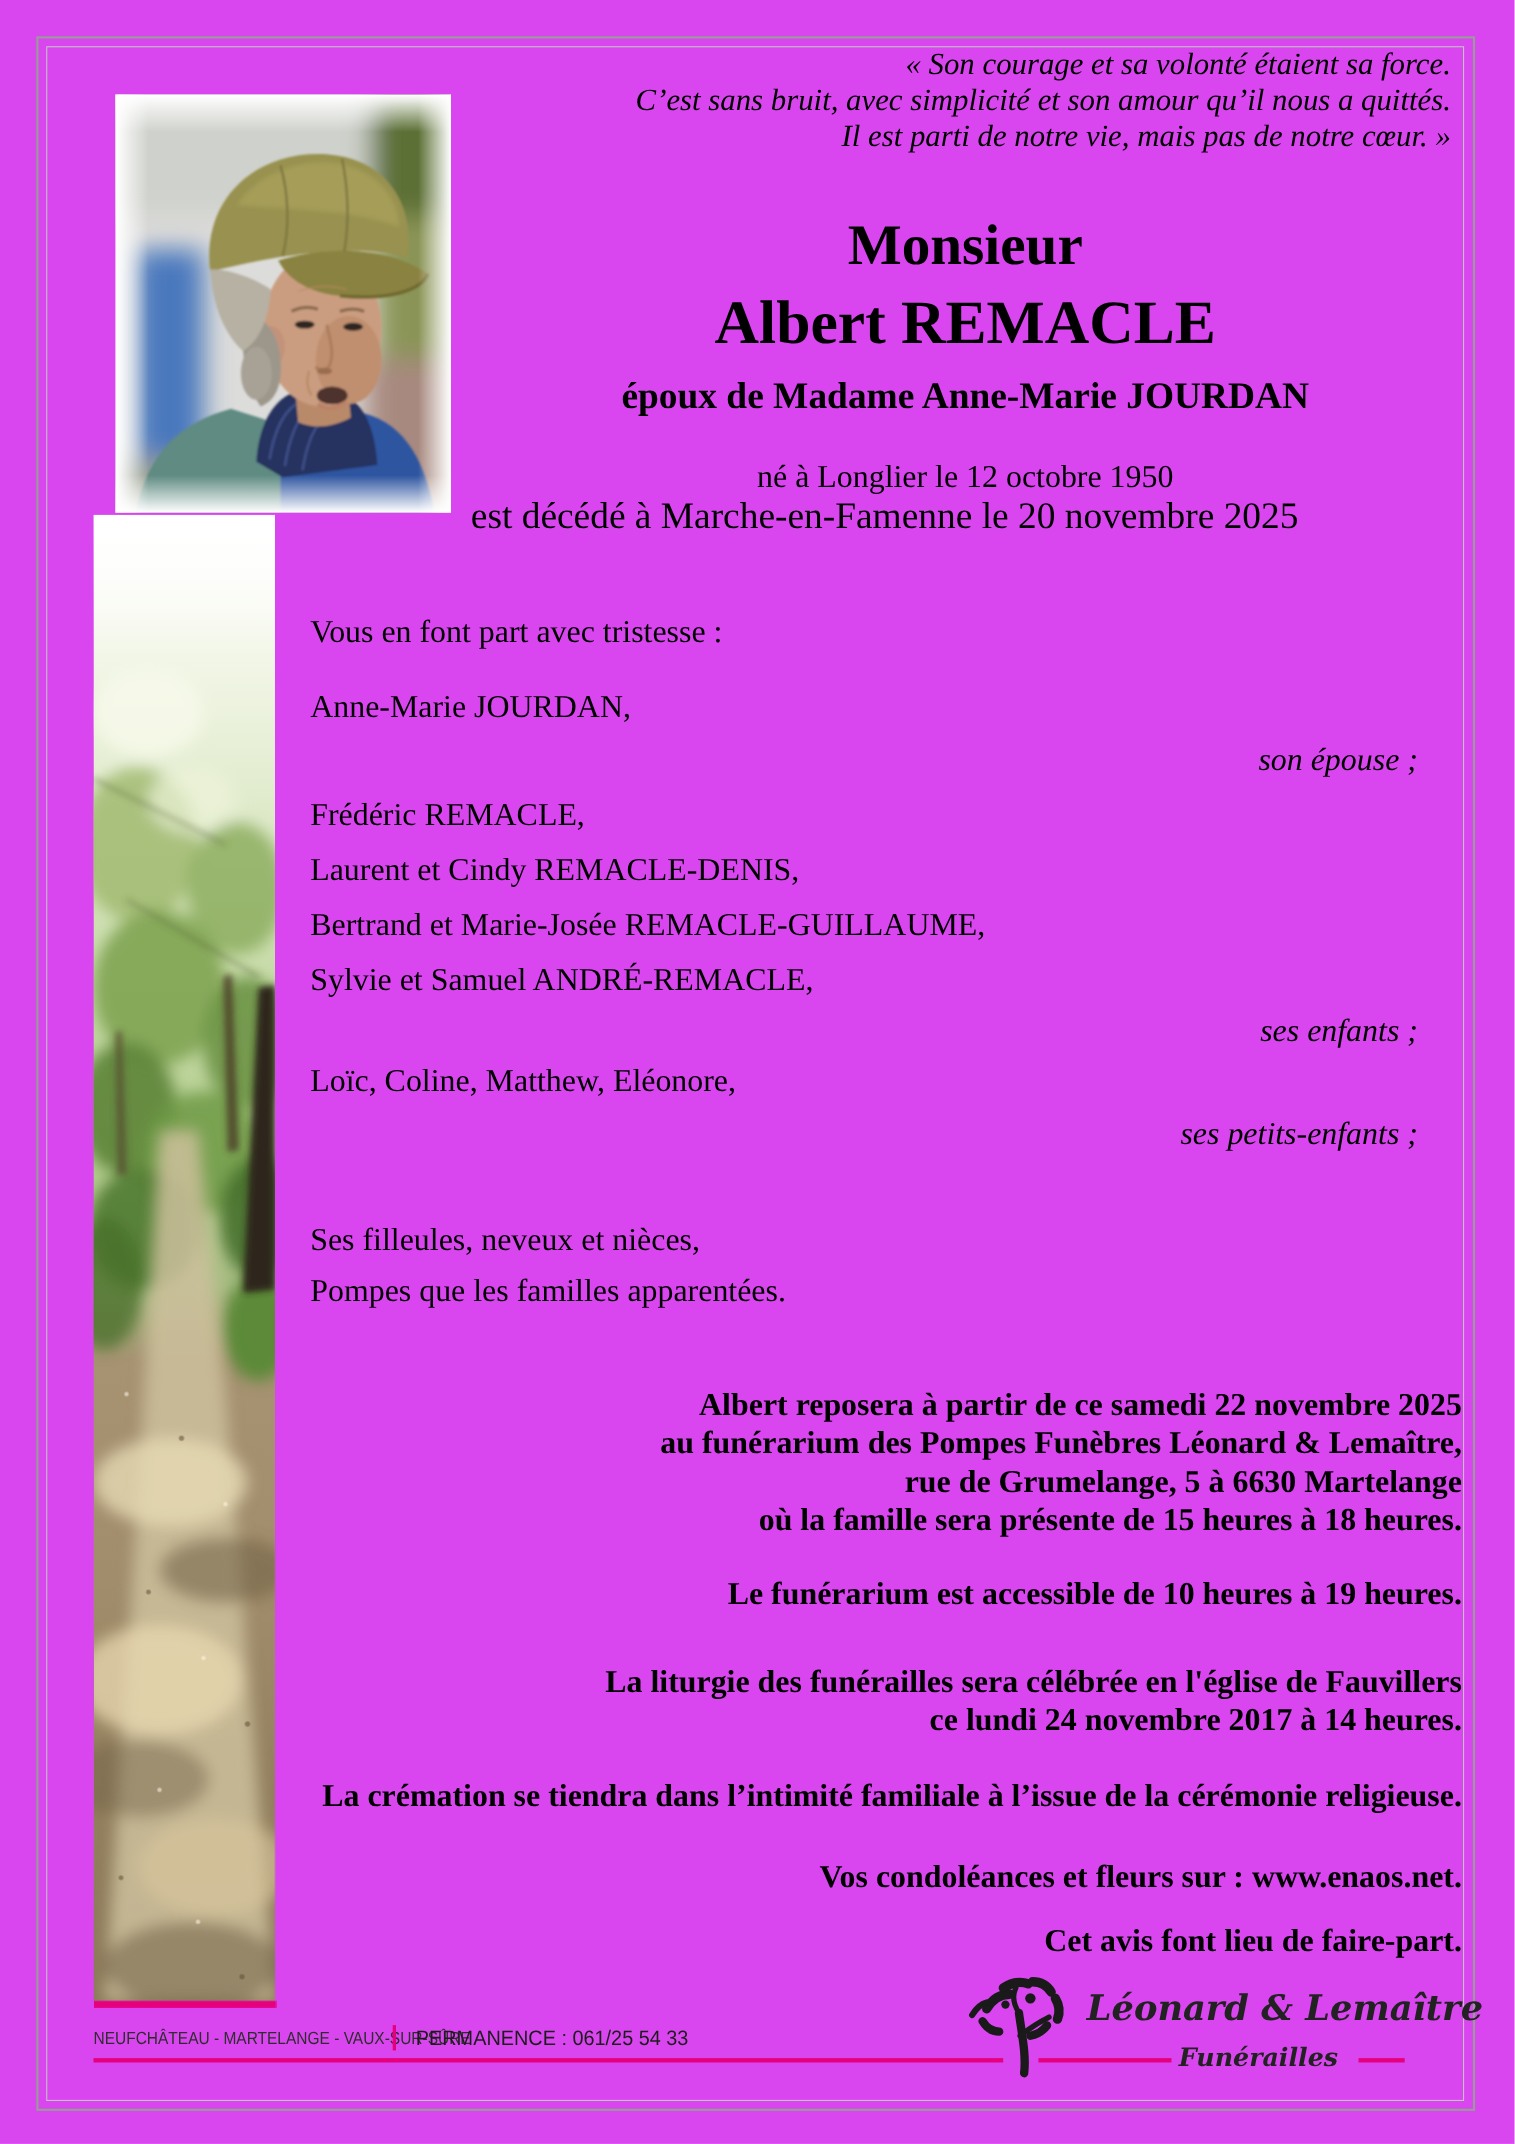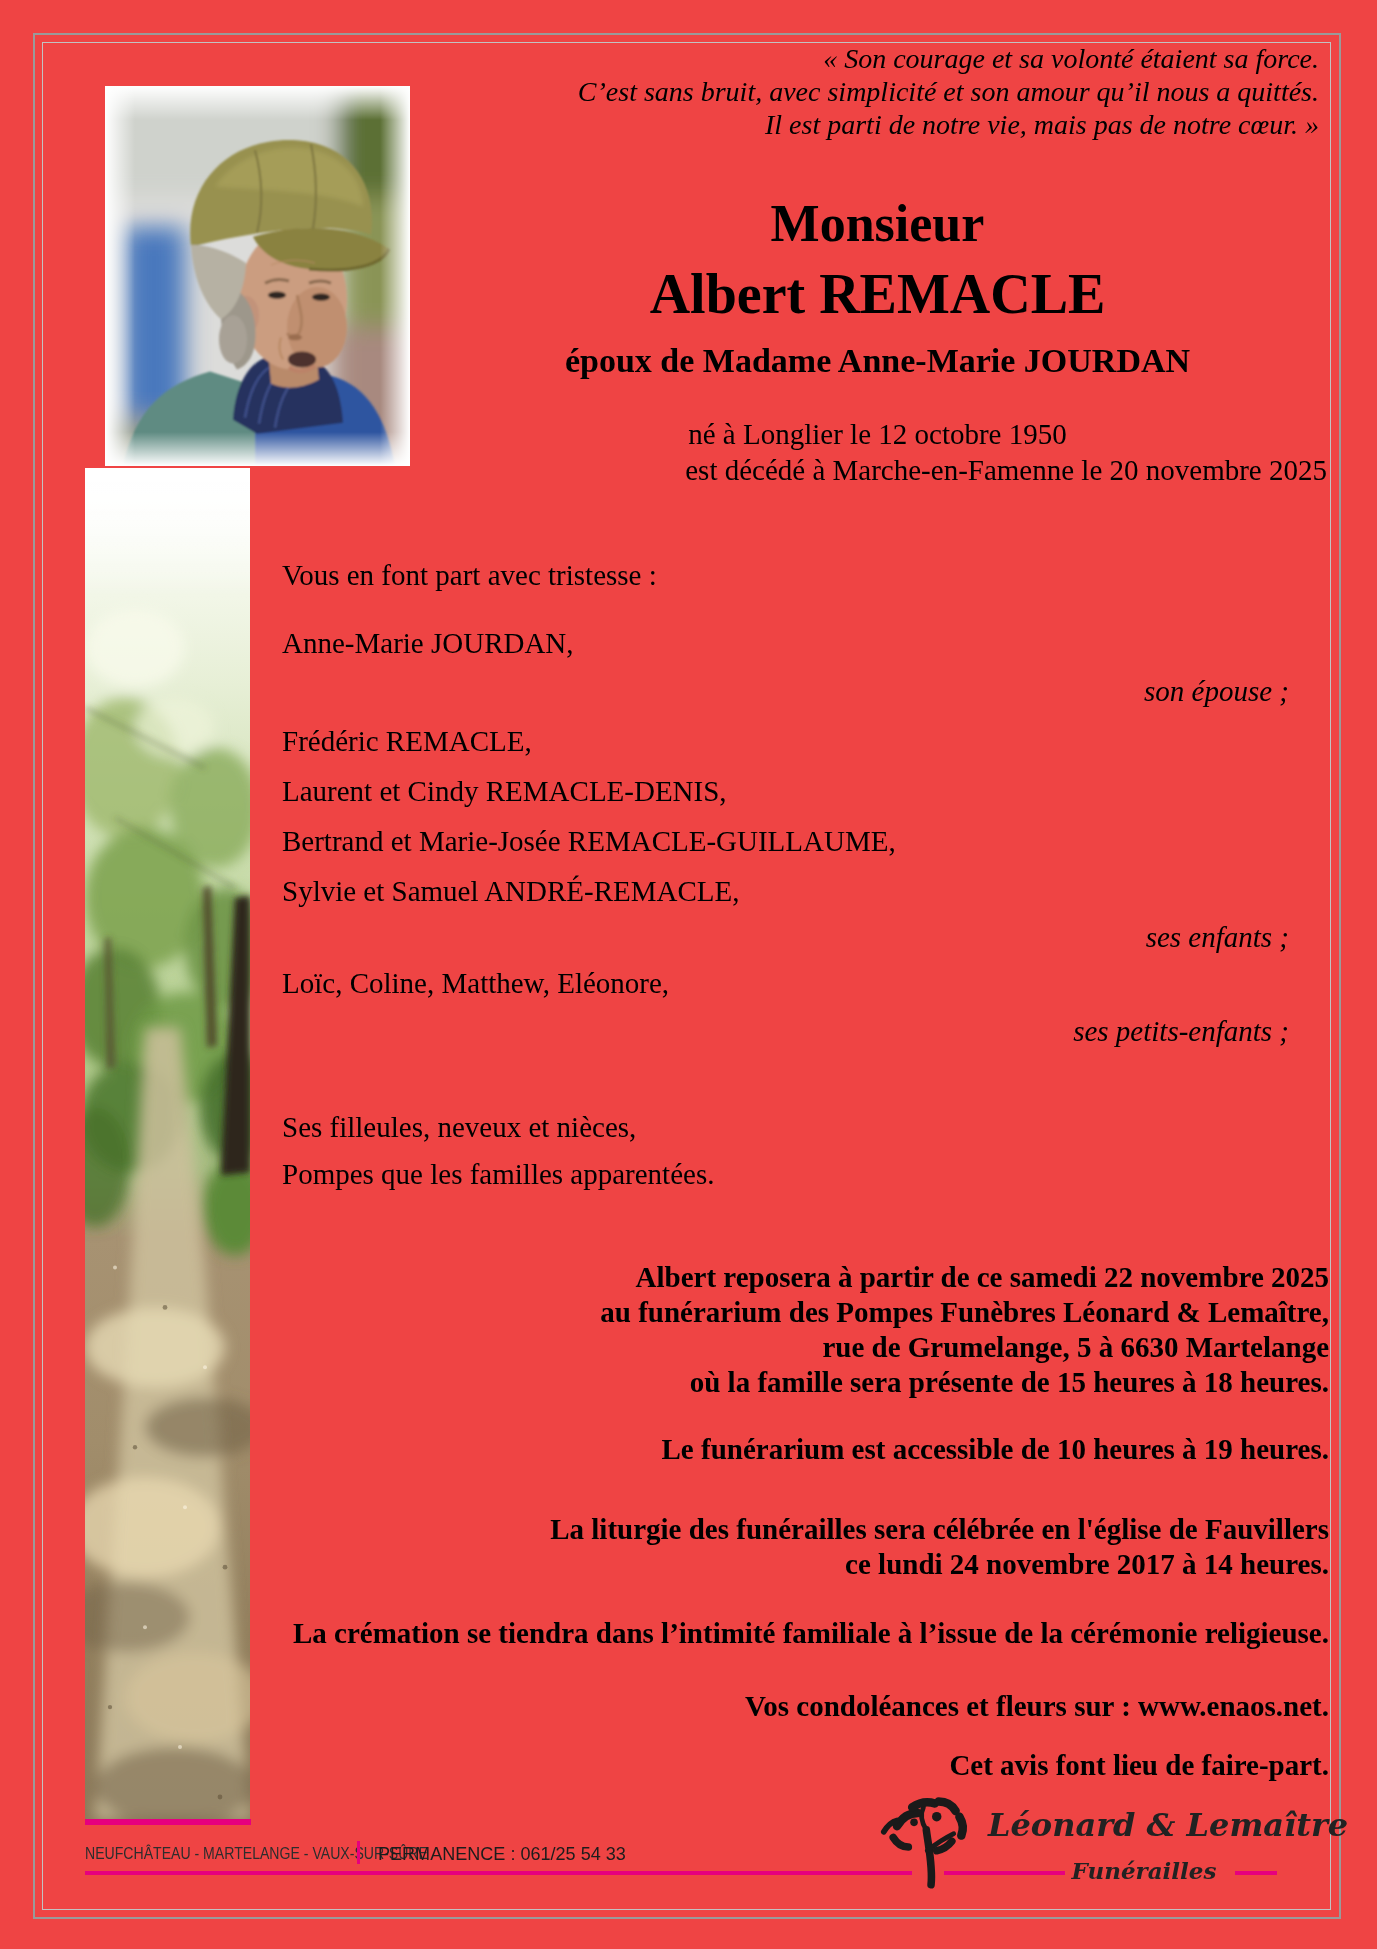--- a/index.html
+++ b/index.html
@@ -1,16 +1,16 @@
 <!DOCTYPE html>
 <html lang="fr"><head>
 <meta charset="utf-8">
 <style>
   html,body{margin:0;padding:0;background:#fff;}
-  .page{position:relative;width:1377px;height:1949px;background:#ef4444;overflow:hidden;
+  .page{position:relative;width:1377px;height:1949px;background:#d946ef;overflow:hidden;
         font-family:"Liberation Serif",serif;color:#000;}
   
   .frame-outer{position:absolute;left:33px;top:33px;right:36px;bottom:30px;border:2px solid #9a9a9a;}
   .frame-inner{position:absolute;left:42px;top:42px;right:46px;bottom:39px;border:1px solid #c2c2c2;}
 
   
   .photo{position:absolute;left:105px;top:86px;width:305px;height:380px;}
   .photo svg{display:block;width:100%;height:100%;}
   .fade{position:absolute;pointer-events:none;}
   .fade-t{left:0;right:0;top:0;height:34px;background:linear-gradient(#fff,rgba(255,255,255,0));}
@@ -23,21 +23,21 @@
   .strip svg{display:block;width:100%;height:100%;}
   .strip-underline{position:absolute;left:85px;top:1819px;width:166px;height:6px;background:var(--accent,#e6007e);}
 
   
   .quote{position:absolute;left:380px;right:58px;top:42px;text-align:right;
          font-style:italic;font-size:28px;line-height:33px;}
   .t-monsieur{position:absolute;left:428px;right:50px;top:196px;text-align:center;font-weight:bold;font-size:52px;line-height:56px;}
   .t-name{position:absolute;left:428px;right:50px;top:264px;text-align:center;font-weight:bold;font-size:56px;line-height:60px;}
   .t-spouse{position:absolute;left:428px;right:50px;top:342px;text-align:center;font-weight:bold;font-size:34px;line-height:38px;}
   .t-birth{position:absolute;left:428px;right:50px;top:417px;text-align:center;font-size:29px;line-height:34px;}
-  .t-death{position:absolute;left:428px;right:50px;top:453px;text-align:right;font-size:29px;line-height:34px;}
+  .t-death{position:absolute;left:428px;right:50px;top:453px;text-align:left;font-size:34px;line-height:34px;}
 
   
   .fam{position:absolute;left:282px;right:50px;font-size:29px;line-height:34px;}
   .role{position:absolute;left:282px;right:88px;font-size:29px;line-height:34px;font-style:italic;text-align:right;}
 
   
   .cer{position:absolute;left:250px;right:48px;text-align:right;font-weight:bold;font-size:29px;line-height:34px;}
 
   
   .f-cities{position:absolute;left:85px;top:1845px;font-family:"Liberation Sans",sans-serif;

